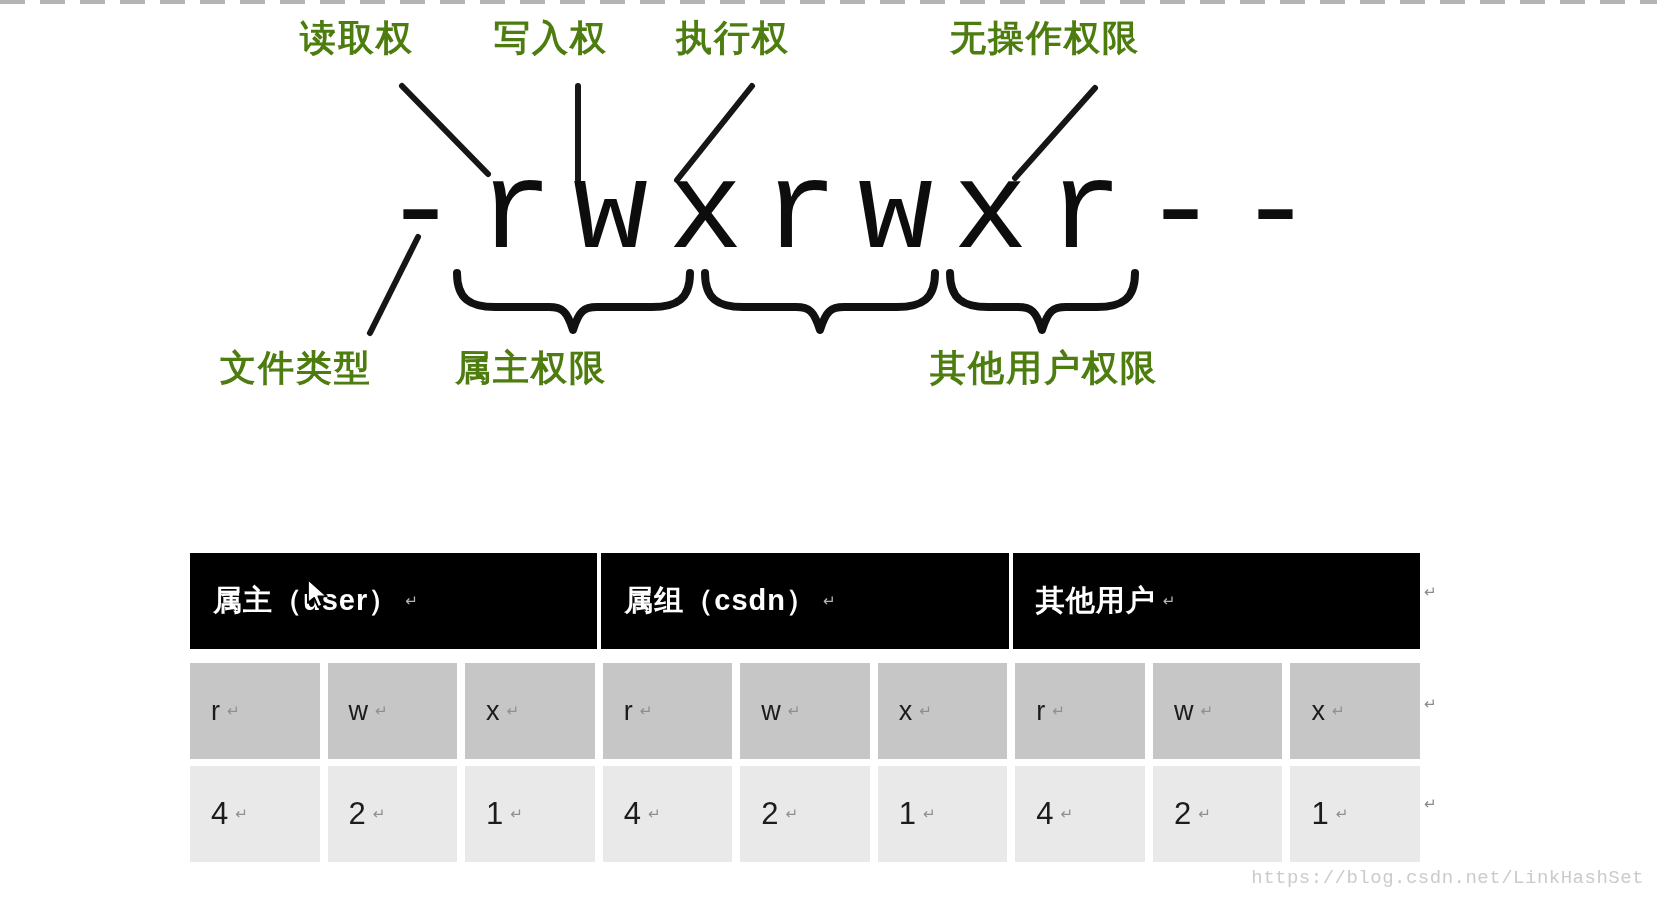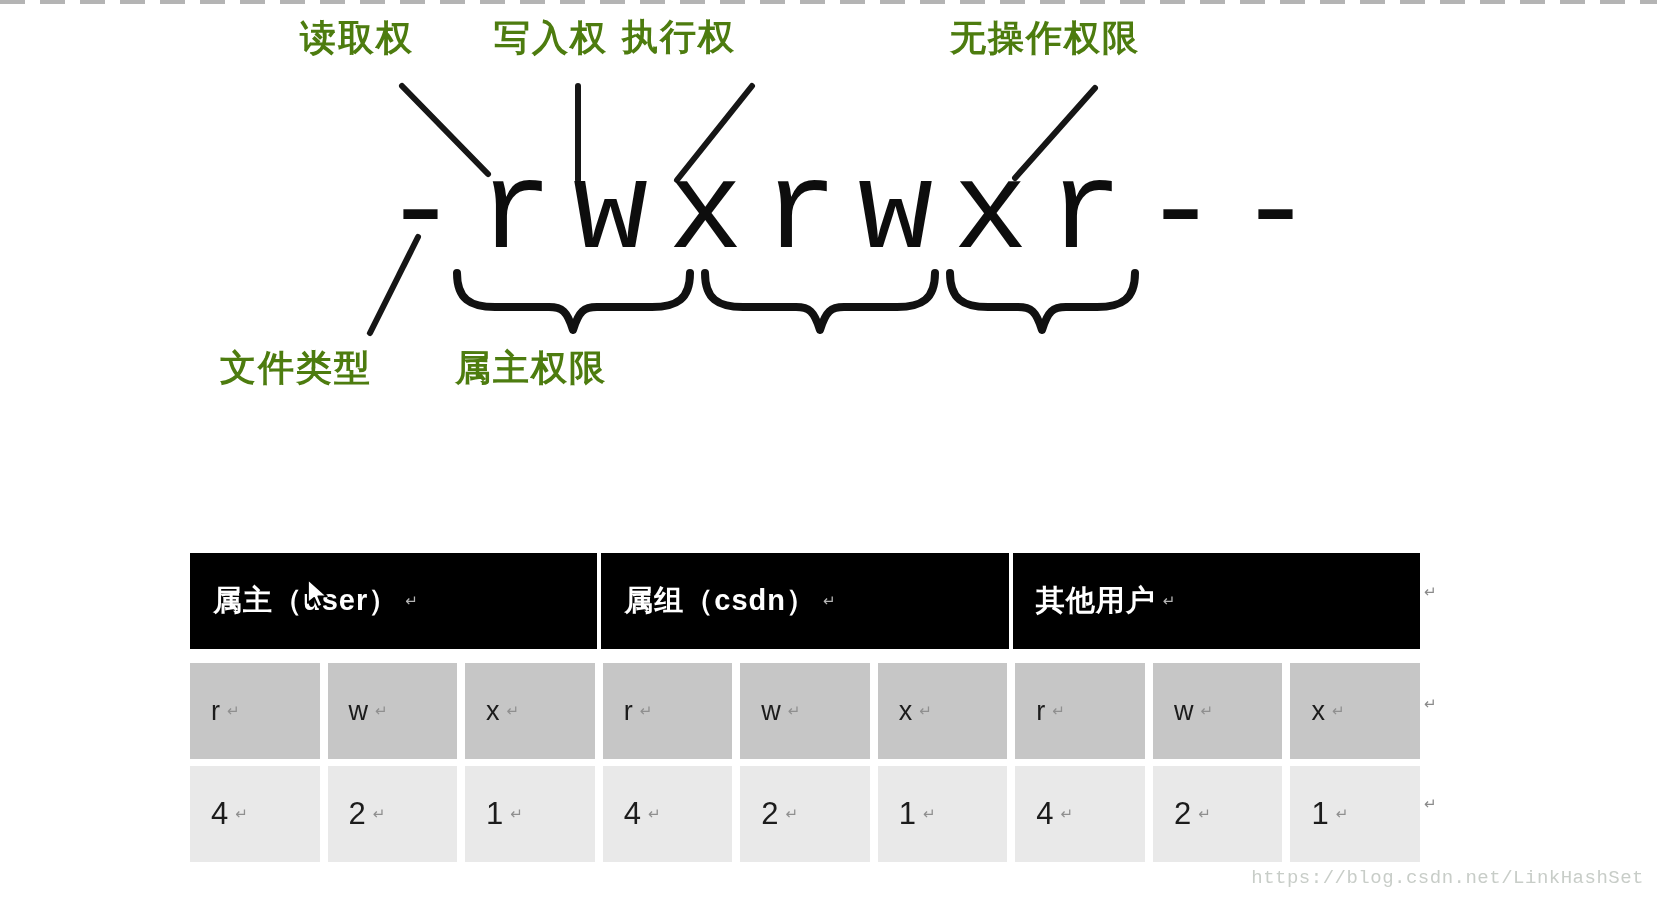--- a/index.html
+++ b/index.html
@@ -67,27 +67,28 @@
     </g>
     <g stroke="#111111" stroke-width="8" stroke-linecap="round" stroke-linejoin="round" fill="none">
       <path d="M457,273 C457,299 470,307 495,307 L549,307 C562,307 567,311 573,330 C579,311 584,307 597,307 L652,307 C677,307 690,299 690,273"></path>
       <path d="M705,273 C705,299 718,307 743,307 L796,307 C809,307 814,311 820,330 C826,311 831,307 844,307 L897,307 C922,307 935,299 935,273"></path>
       <path d="M950,273 C950,299 963,307 988,307 L1018,307 C1031,307 1036,311 1042,330 C1048,311 1053,307 1066,307 L1097,307 C1122,307 1135,299 1135,273"></path>
     </g>
   </svg>
 
   <div class="diag-label" style="left:300px; top:18px;">读取权</div>
   <div class="diag-label" style="left:470px; top:18px;margin-left:24px;">写入权</div>
-  <div class="diag-label" style="left:622px; top:18px;font-family:Liberation Serif, serif;">执行权</div>
+  <div class="diag-label" style="left:676px; top:18px;">执行权</div>
   <div class="diag-label" style="left:950px; top:18px;">无操作权限</div>
 
   <div class="perm-string">-rwxrwxr--</div>
 
   <div class="diag-label" style="left:220px; top:348px;">文件类型</div>
   <div class="diag-label" style="left:455px; top:348px;">属主权限</div>
+  <div class="diag-label" style="left:930px; top:348px;">其他用户权限</div>
 
   <div class="perm-table">
     <div class="thead">
       <div class="th">
         <span>属主（user）</span>
         <span class="ret">↵</span>
       </div>
       <div class="th">
         <span>属组（csdn）</span>
         <span class="ret">↵</span>

